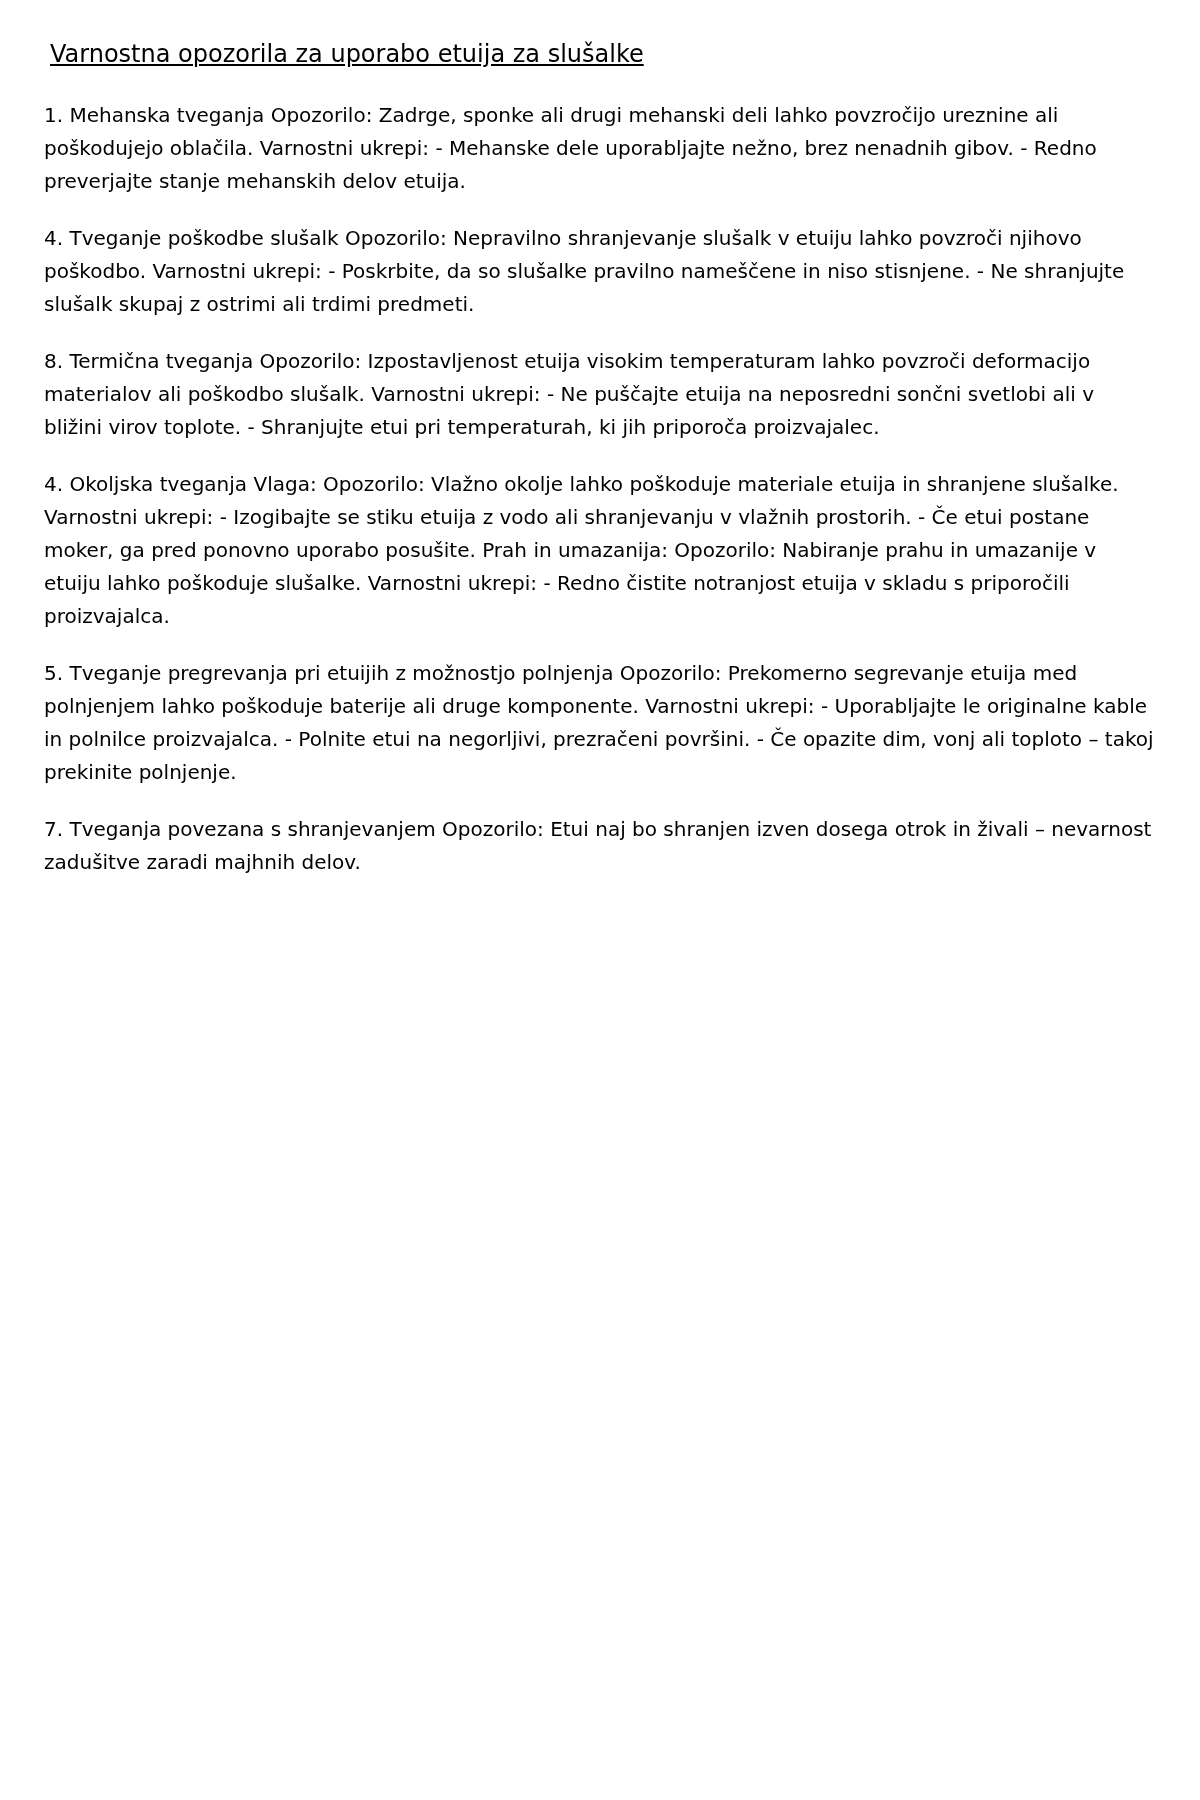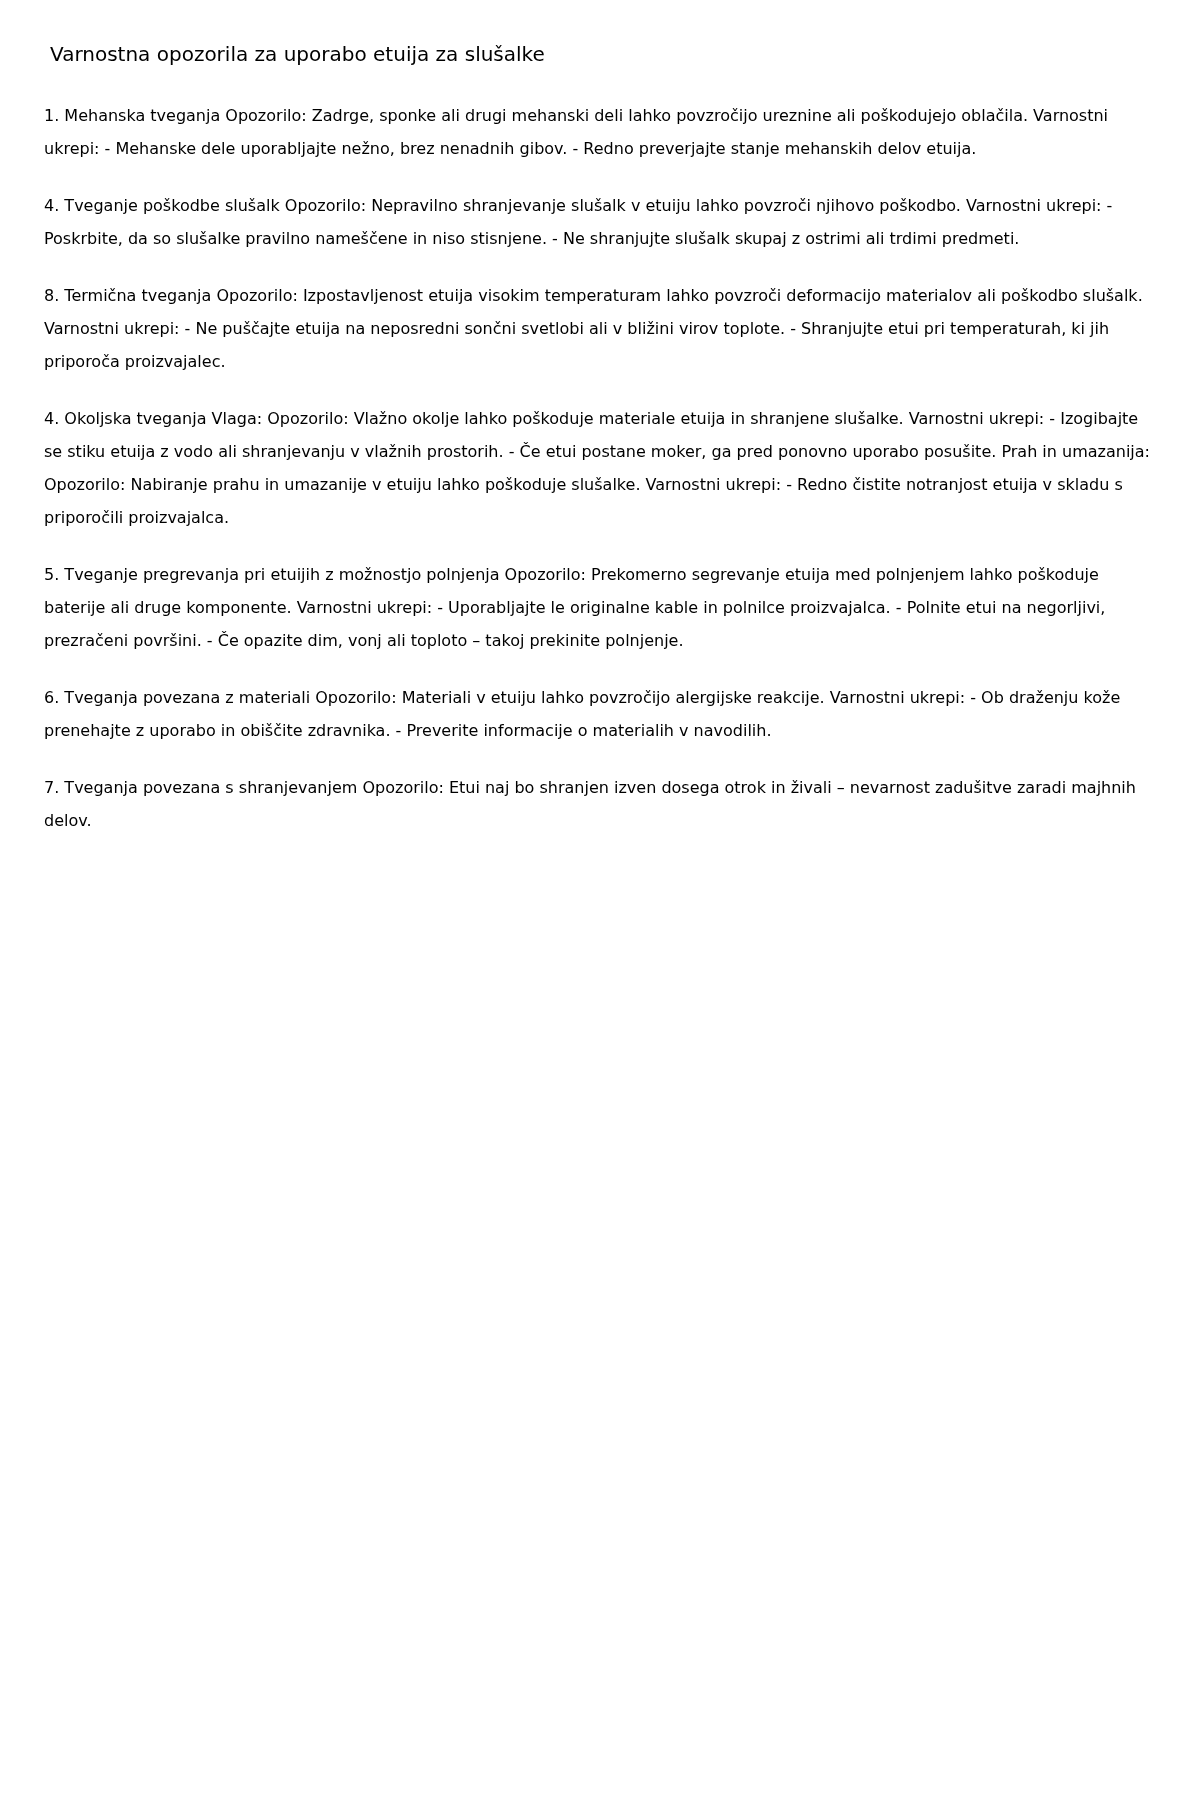--- a/index.html
+++ b/index.html
@@ -12,46 +12,46 @@
     width: 1200px;
     height: 1800px;
     background: #ffffff;
     color: #000000;
     font-family: "DejaVu Sans", "Liberation Sans", sans-serif;
     box-sizing: border-box;
     padding: 38px 30px 0 44px;
     overflow: hidden;
   }
   .doc-title {
-    font-size: 20px;
+    font-size: 24px;
     line-height: 33px;
     font-weight: normal;
     margin: 0 0 28px 0;
     padding-left: 6px;
+    text-decoration: underline;
   }
   .para {
-    font-size: 16px;
+    font-size: 20px;
     line-height: 33px;
     margin: 0 12px 24px 0;
   }
 </style>
 </head>
 <body>
 
 <div class="page">
   <h1 class="doc-title">Varnostna opozorila za uporabo etuija za slušalke</h1>
 
   <p class="para">1. Mehanska tveganja Opozorilo: Zadrge, sponke ali drugi mehanski deli lahko povzročijo ureznine ali poškodujejo oblačila. Varnostni ukrepi: - Mehanske dele uporabljajte nežno, brez nenadnih gibov. - Redno preverjajte stanje mehanskih delov etuija.</p>
 
   <p class="para">4. Tveganje poškodbe slušalk Opozorilo: Nepravilno shranjevanje slušalk v etuiju lahko povzroči njihovo poškodbo. Varnostni ukrepi: - Poskrbite, da so slušalke pravilno nameščene in niso stisnjene. - Ne shranjujte slušalk skupaj z ostrimi ali trdimi predmeti.</p>
 
   <p class="para">8. Termična tveganja Opozorilo: Izpostavljenost etuija visokim temperaturam lahko povzroči deformacijo materialov ali poškodbo slušalk. Varnostni ukrepi: - Ne puščajte etuija na neposredni sončni svetlobi ali v bližini virov toplote. - Shranjujte etui pri temperaturah, ki jih priporoča proizvajalec.</p>
 
   <p class="para">4. Okoljska tveganja Vlaga: Opozorilo: Vlažno okolje lahko poškoduje materiale etuija in shranjene slušalke. Varnostni ukrepi: - Izogibajte se stiku etuija z vodo ali shranjevanju v vlažnih prostorih. - Če etui postane moker, ga pred ponovno uporabo posušite. Prah in umazanija: Opozorilo: Nabiranje prahu in umazanije v etuiju lahko poškoduje slušalke. Varnostni ukrepi: - Redno čistite notranjost etuija v skladu s priporočili proizvajalca.</p>
 
   <p class="para">5. Tveganje pregrevanja pri etuijih z možnostjo polnjenja Opozorilo: Prekomerno segrevanje etuija med polnjenjem lahko poškoduje baterije ali druge komponente. Varnostni ukrepi: - Uporabljajte le originalne kable in polnilce proizvajalca. - Polnite etui na negorljivi, prezračeni površini. - Če opazite dim, vonj ali toploto – takoj prekinite polnjenje.</p>
 
-  <p class="para">6. Tveganja povezana z materiali Opozorilo: Materiali v etuiju lahko povzročijo alergijske reakcije. Varnostni ukrepi: - Ob draženju kože prenehajte z uporabo in obiščite zdravnika. - Preverite informacije o materialih v navodilih.</p>
 
 
   <p class="para">7. Tveganja povezana s shranjevanjem Opozorilo: Etui naj bo shranjen izven dosega otrok in živali – nevarnost zadušitve zaradi majhnih delov.</p>
 
 </div>
 
 </body></html>

